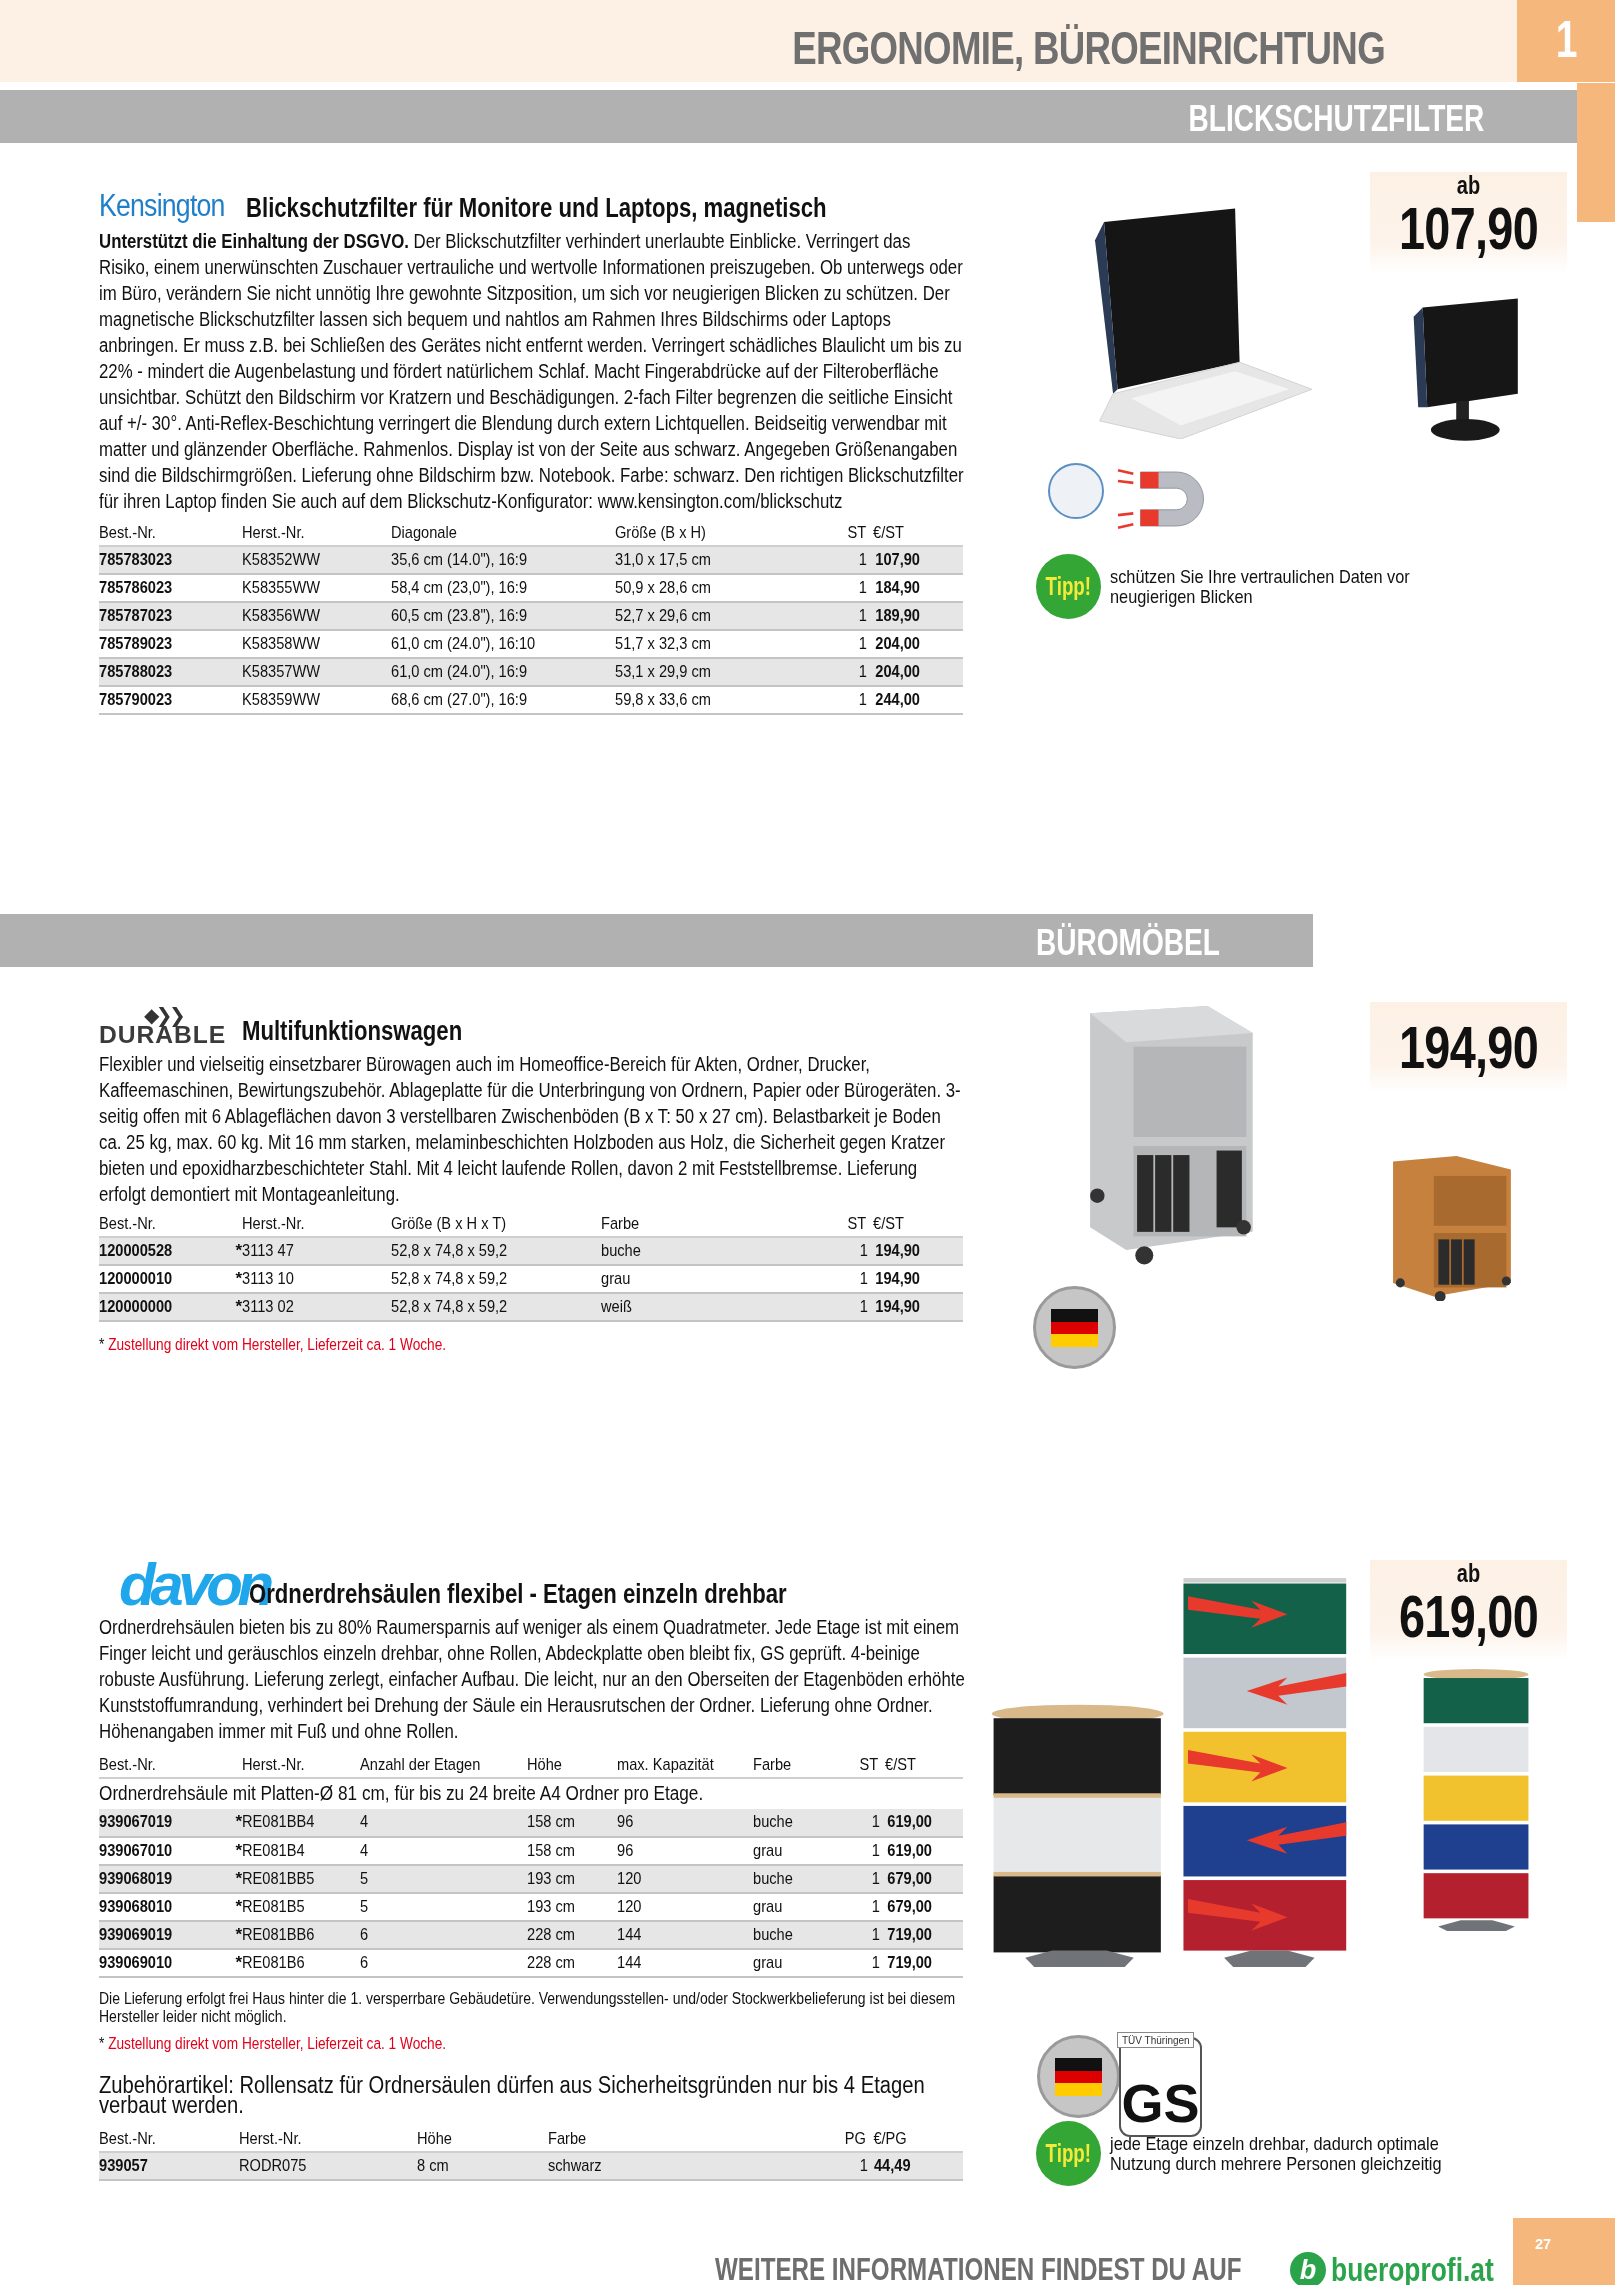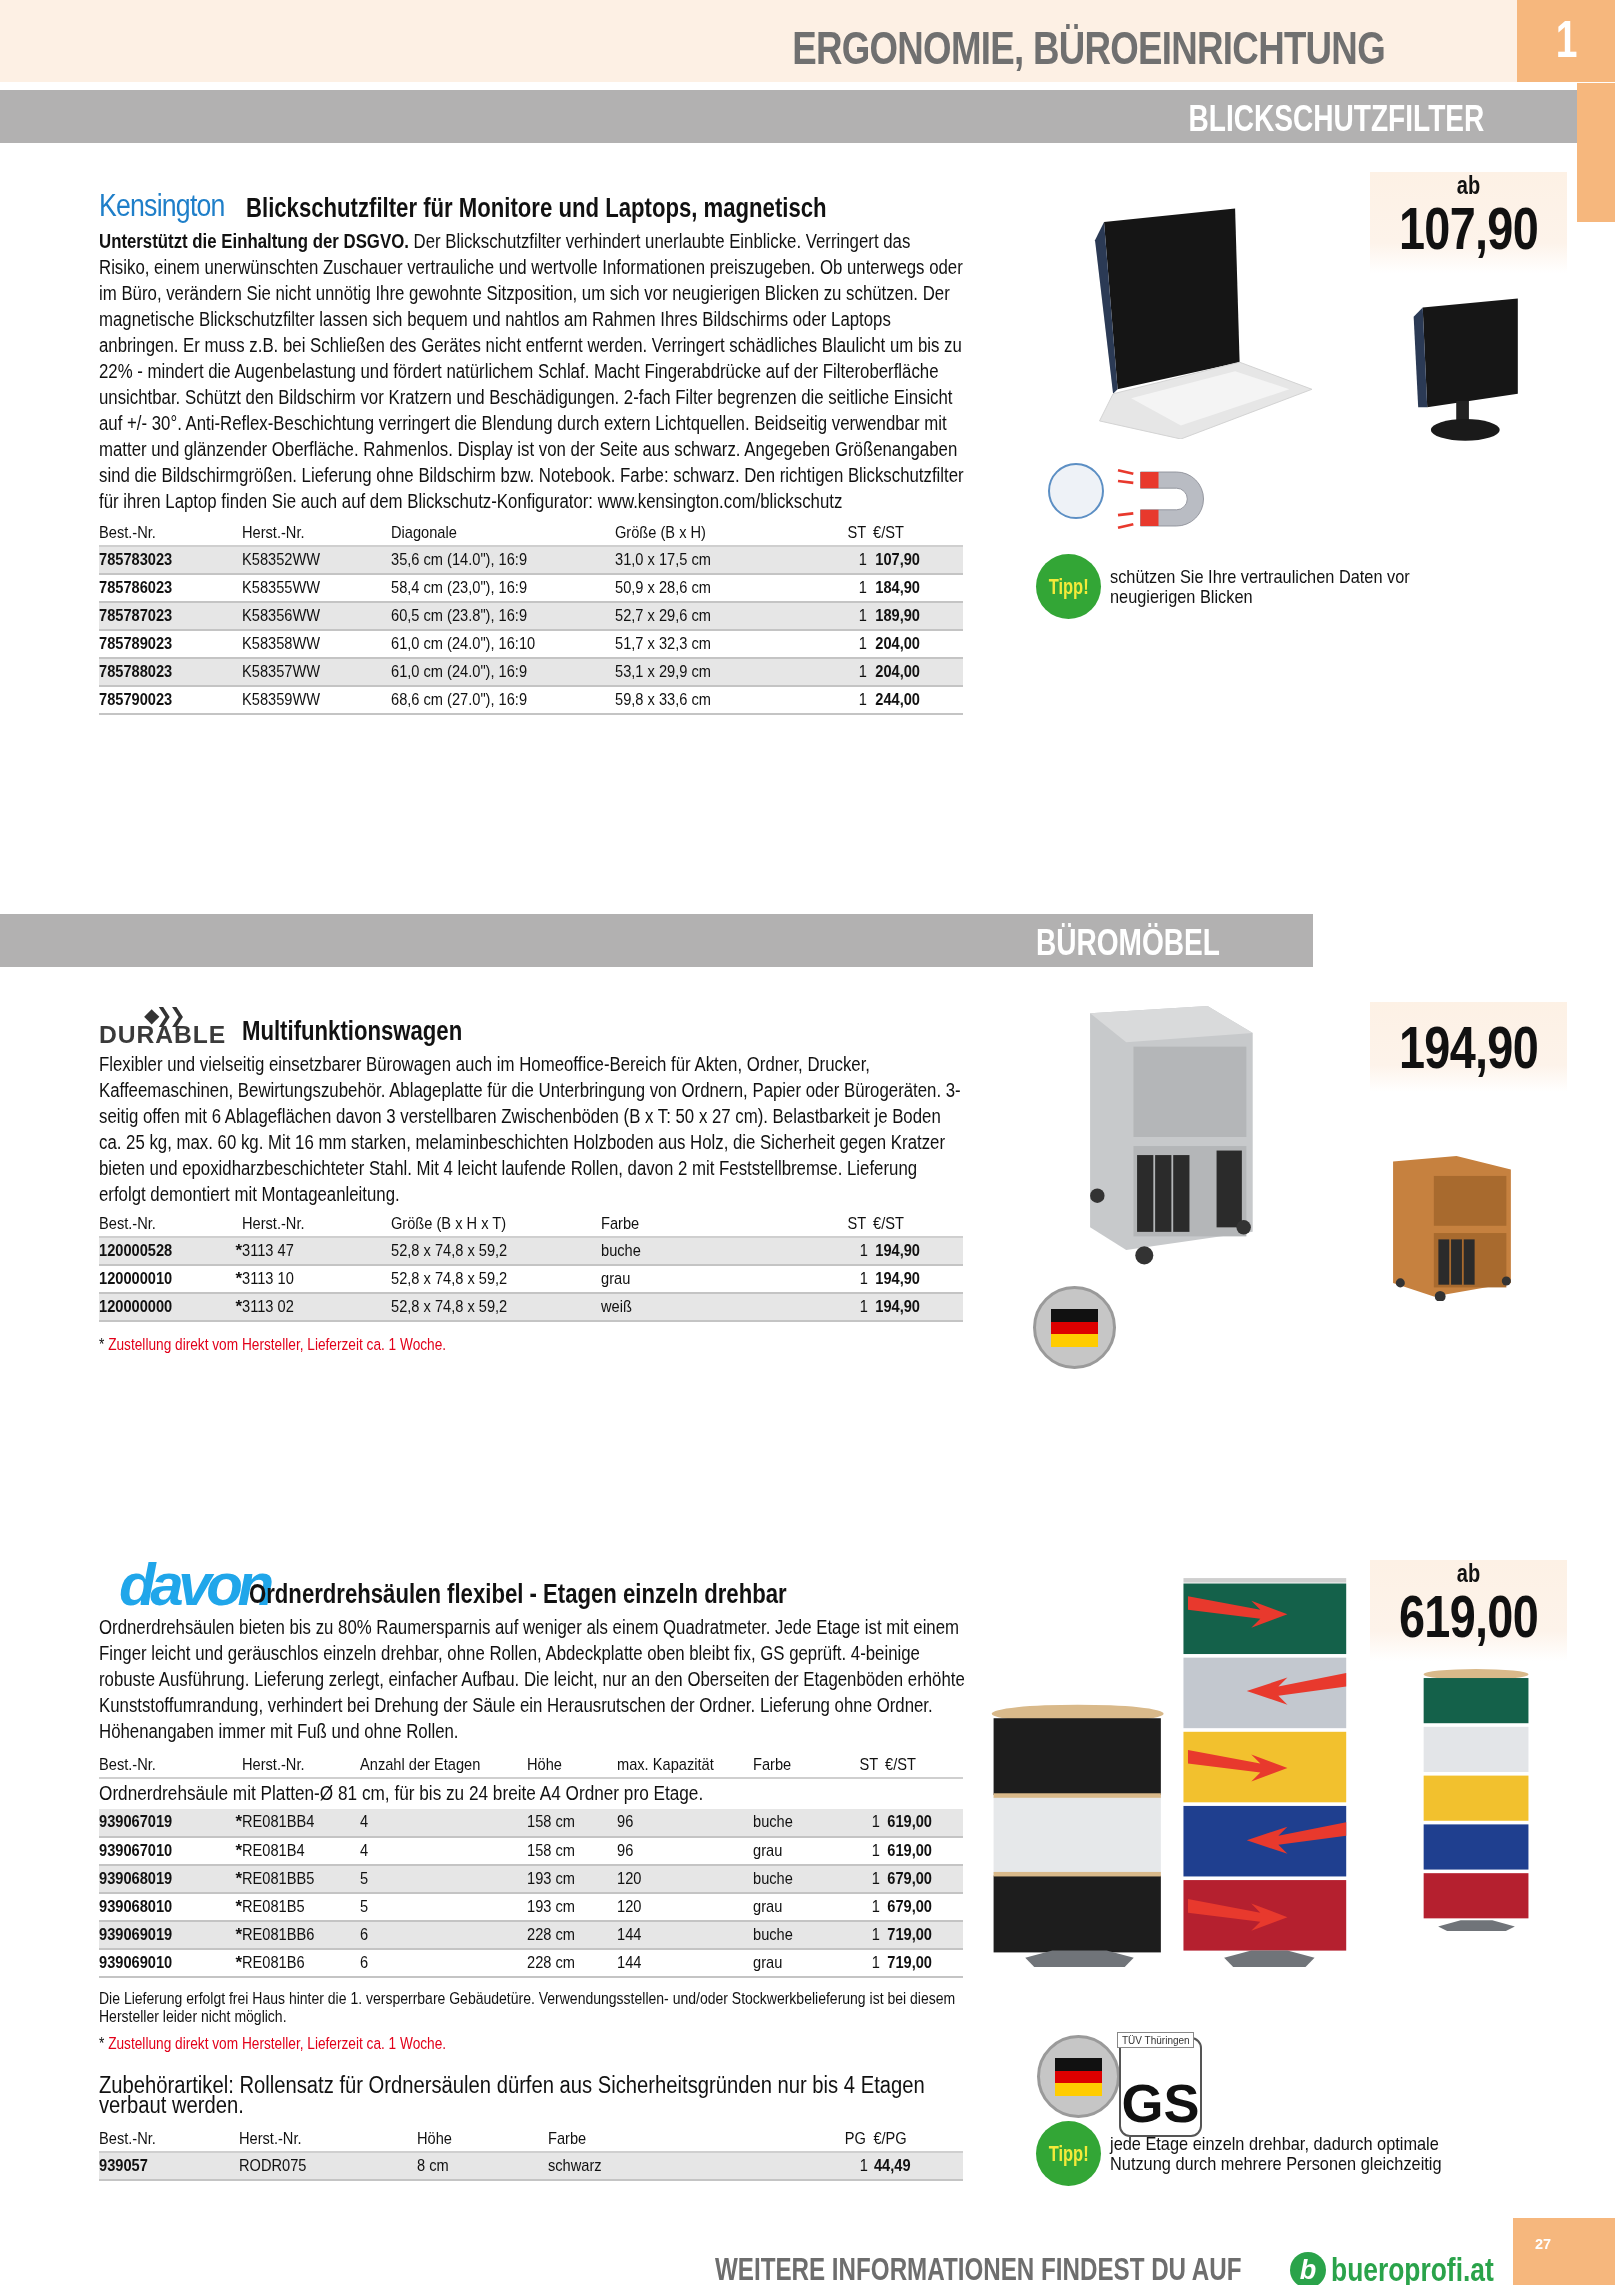--- a/index.html
+++ b/index.html
@@ -48,21 +48,21 @@
   .note-small { font-size: 16.3px; line-height: 18px; transform: scaleX(0.86); transform-origin: left top; width: 1013px; }
   .zubehoer { font-size: 23.5px; line-height: 20px; transform: scaleX(0.86); transform-origin: left top; width: 1004px; }
 
   
   .price { position: absolute; background: linear-gradient(180deg, #fdf1e5 0%, #fdf3ea 70%, #ffffff 100%); text-align: center; }
   .price .ab { font-size: 25px; font-weight: bold; line-height: 27px; transform: scaleX(0.8); }
   .price .amt { font-size: 60px; font-weight: bold; line-height: 60px; transform: scaleX(0.78); letter-spacing: -0.9px; }
 
   
   .tipp { position: absolute; display: flex; align-items: center; gap: 9px; }
-  .tipp-badge { width: 65px; height: 65px; border-radius: 50%; background: #33a636; color: #f4ea3a; font-weight: bold; font-size: 22px; display: flex; align-items: center; justify-content: center; }
+  .tipp-badge { width: 65px; height: 65px; border-radius: 50%; background: #33a636; color: #f4ea3a; font-weight: bold; font-size: 25px; display: flex; align-items: center; justify-content: center; }
   .tipp-badge span { transform: scaleX(0.75); display: inline-block; }
   .tipp-text { font-size: 19px; line-height: 20px; transform: scaleX(0.86); transform-origin: left center; white-space: nowrap; }
 
   
   .img { position: absolute; }
   .made-de { width: 83px; height: 83px; border-radius: 50%; background: #c6c6c6; border: 3.6px solid #9a9a9a; display: flex; align-items: center; justify-content: center; }
   .made-de .flag { width: 47px; height: 38px; background: linear-gradient(#111 0 33%, #dd0000 33% 66%, #ffcc00 66% 100%); }
   .gs { width: 83px; height: 100px; border: 2.7px solid #555; border-radius: 11px; display: flex; flex-direction: column; align-items: center; justify-content: flex-end; font-weight: 900; font-size: 54px; color: #111; line-height: 63px; position: relative; }
   .gs .tuv { position: absolute; left: -3.6px; top: -7.2px; background: #fff; border: 1.8px solid #888; font-size: 10px; line-height: 11px; font-weight: normal; padding: 1.8px 3.6px; color: #333; }
 

